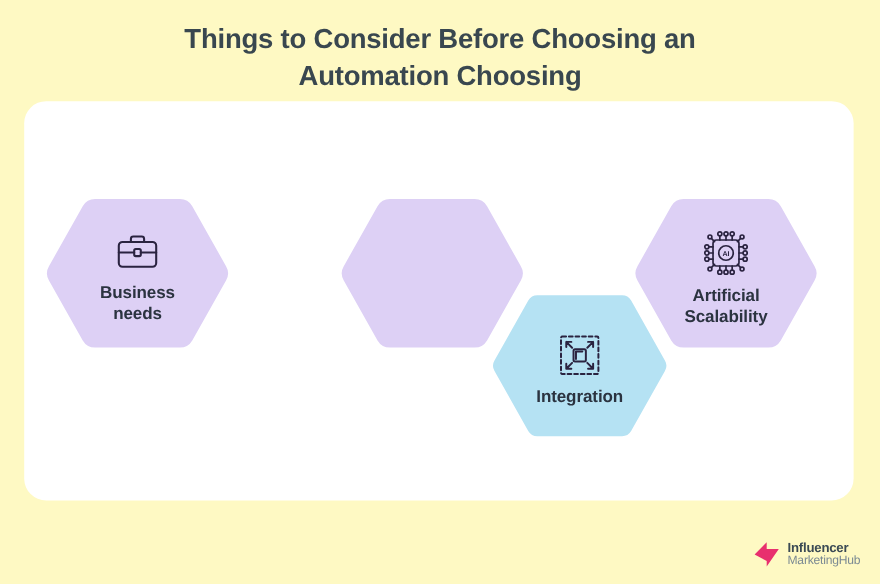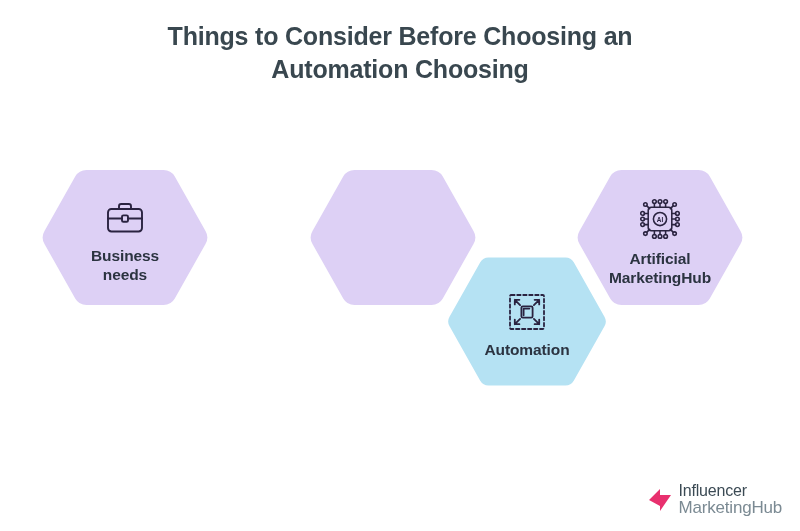--- a/index.html
+++ b/index.html
@@ -12,21 +12,21 @@
     background: #e3f2fd;
     font-family: "Liberation Sans", sans-serif;
     overflow: hidden;
     position: relative;
   }
 
   #canvas {
     position: relative;
     width: 800px;
     height: 531px;
-    background: #ffffff;
+    background: #fef9c3;
   }
 
   
   .title {
     position: absolute;
     left: 0;
     top: 20px;
     width: 800px;
     text-align: center;
     font-size: 25px;
@@ -45,21 +45,21 @@
     width: 754px;
     height: 363px;
     background: #ffffff;
     border-radius: 20px;
   }
 
   
   .hexes {
     position: absolute;
     left: 0;
-    top: 1px;
+    top: 12px;
     width: 800px;
     height: 388px;
   }
   .hex {
     position: absolute;
     width: 172px;
     height: 150px;
     display: flex;
     flex-direction: column;
     align-items: center;
@@ -117,27 +117,27 @@
     align-items: center;
     gap: 6px;
   }
   .logo-mark { line-height: 0; }
   .logo-text {
     display: flex;
     flex-direction: column;
     line-height: 1.04;
   }
   .logo-line1 {
-    font-size: 16px;
-    font-weight: normal;
+    font-size: 12px;
+    font-weight: bold;
     color: #3b4a54;
     letter-spacing: -0.2px;
   }
   .logo-line2 {
-    font-size: 17px;
+    font-size: 11px;
     color: #7b8a93;
     letter-spacing: -0.2px;
   }
 </style>
 </head>
 <body>
 
 <div id="canvas">
 
   <div class="title">
@@ -190,21 +190,21 @@
           <svg width="40" height="40" viewBox="0 0 40 40" fill="none" stroke="#2a2340" stroke-width="1.8" stroke-linecap="round" stroke-linejoin="round">
             <rect x="3" y="3" width="34" height="34" rx="1.2" stroke-dasharray="3.4 2.6"></rect>
             <rect x="14.4" y="14.4" width="11.2" height="11.2" rx="1.4"></rect>
             <path d="M16.6 23.3 V16.6 H22.4"></path>
             <path d="M13.1 13.1 L7.8 7.8 M7.8 7.8 V12.4 M7.8 7.8 H12.4"></path>
             <path d="M26.9 13.1 L32.2 7.8 M32.2 7.8 H27.6 M32.2 7.8 V12.4"></path>
             <path d="M13.1 26.9 L7.8 32.2 M7.8 32.2 V27.6 M7.8 32.2 H12.4"></path>
             <path d="M26.9 26.9 L32.2 32.2 M32.2 32.2 H27.6 M32.2 32.2 V27.6"></path>
           </svg>
         </span>
-        <span class="label">Automation</span>
+        <span class="label">Integration</span>
       </div>
     </div>
 
     <div class="hex" id="hex-5">
       <svg class="hexbg" viewBox="0 0 172 150">
         <path d="M 47.5 4 L 124.5 4 Q 132 4 135.8 10.5 L 166.5 65 Q 170.3 71.5 166.5 78 L 135.8 132.5
                  Q 132 139 124.5 139 L 47.5 139 Q 40 139 36.2 132.5 L 5.5 78 Q 1.7 71.5 5.5 65 L 36.2 10.5
                  Q 40 4 47.5 4 Z" fill="#ddd0f5" stroke="none" stroke-linejoin="round" stroke-width="8"></path>
       </svg>
       <div class="hexinner">
@@ -249,21 +249,21 @@
               <circle cx="7.4" cy="7.4" r="1.75"></circle>
             <path d="M32.4 11.6 L35.1 8.9"></path>
               <circle cx="36.6" cy="7.4" r="1.75"></circle>
             <path d="M11.6 32.4 L8.9 35.1"></path>
               <circle cx="7.4" cy="36.6" r="1.75"></circle>
             <path d="M32.4 32.4 L35.1 35.1"></path>
               <circle cx="36.6" cy="36.6" r="1.75"></circle>
           </svg>
         </span>
         <span class="label">Artificial
-MarketingHub</span>
+Scalability</span>
       </div>
     </div>
 
   </div>
 
   <div class="logo">
     <span class="logo-mark">
       <svg width="26" height="26" viewBox="0 0 26 26">
         <path d="M2 13 L13 2 L13 8 L24 8 L13 24 L13 19 Z" fill="#e8306e"></path>
       </svg>

